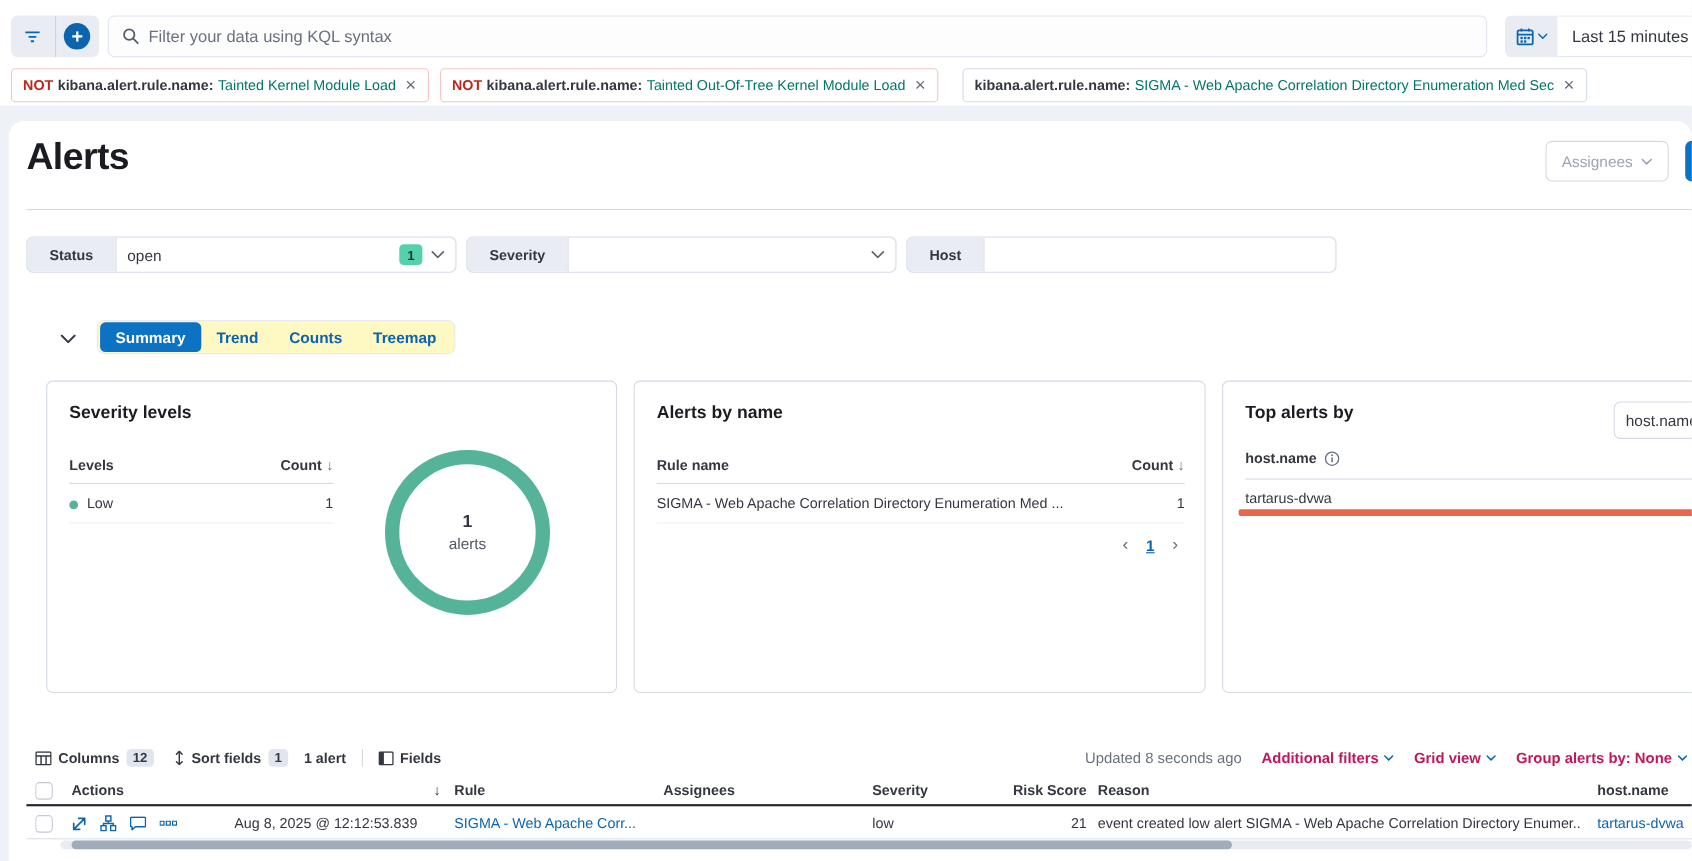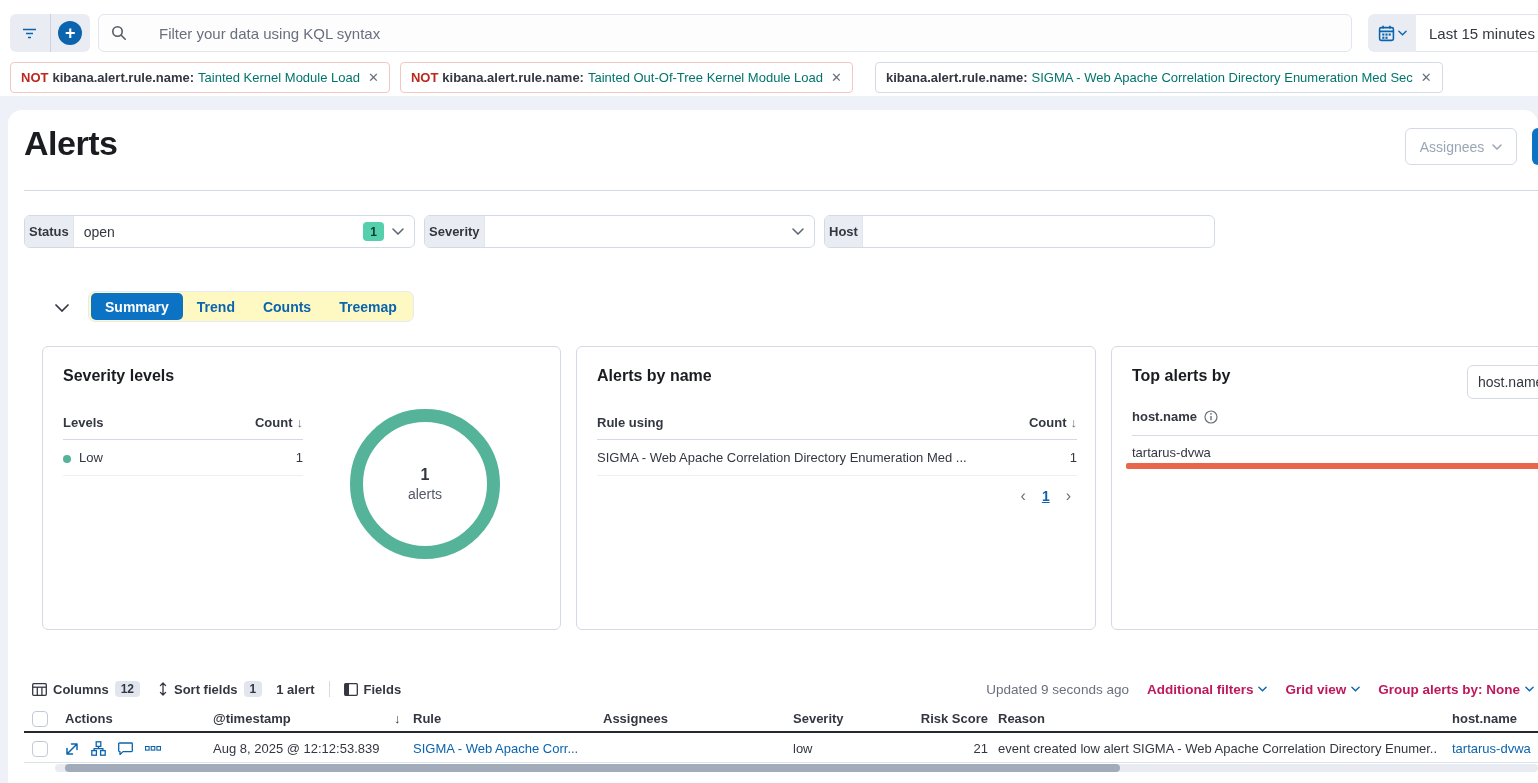--- a/index.html
+++ b/index.html
@@ -22,21 +22,21 @@
     width:24px; height:24px; border-radius:50%; background:#0b64ad; color:#fff;
     display:flex; align-items:center; justify-content:center; font-size:18px; font-weight:700; line-height:1;
   }
   .search-box {
     position:absolute; top:14px; left:98px; width:1254px; height:38px;
     background:#fdfdfe; border:1px solid #e0e5ee; border-radius:6px;
     display:flex; align-items:center; padding:0 12px; gap:8px;
   }
   .search-box input {
     border:none; outline:none; background:transparent; flex:1;
-    font-size:15px; color:#14532d; font-family:inherit;margin-left:24px;
+    font-size:15px; color:#14532d; font-family:inherit;
   }
   .search-box input::placeholder { color:#69707d; }
   .datepicker { position:absolute; top:14px; left:1368px; width:250px; height:38px; display:flex; border-radius:6px; overflow:hidden; }
   .datepicker .cal-seg {
     width:48px; background:#e9edf3; display:flex; align-items:center; justify-content:center; gap:3px; cursor:pointer;
   }
   .datepicker .range-seg {
     flex:1; background:#fff; border:1px solid #e0e5ee; border-left:none;
     display:flex; align-items:center; padding-left:13px; font-size:15px; color:#343741; cursor:pointer;
   }
@@ -68,21 +68,21 @@
   .title-divider { position:absolute; top:80px; left:16px; right:0; height:1px; background:#d3dae6; }
 
   
   .fc-row { position:absolute; top:105px; left:16px; width:1600px; height:33px; display:flex; gap:9px; }
   .fc {
     width:391px; height:33px; border:1px solid #d3dae6; border-radius:6px;
     display:flex; align-items:center; overflow:hidden; background:#fff; cursor:pointer; flex:none;
   }
   .fc-label {
     background:#e9edf3; align-self:stretch; display:flex; align-items:center;
-    padding:0 4px; font-size:13px; font-weight:700; color:#343741;
+    padding:0 20px; font-size:13px; font-weight:700; color:#343741;
     border-right:1px solid #e0e5ee;
   }
   .fc-value { flex:1; padding:0 10px; font-size:14px; color:#343741; }
   .fc-badge {
     min-width:21px; height:19px; background:#55cfac; color:#093a30; border-radius:4px;
     display:flex; align-items:center; justify-content:center; font-size:12px; font-weight:700; margin-right:8px;
   }
   .fc-chevron { margin-right:10px; display:flex; }
 
   
@@ -304,21 +304,21 @@
       <div class="donut">
         <div class="dv">1</div>
         <div class="dl">alerts</div>
       </div>
     </div>
 
     <div class="panel" id="panel-byname">
       <div class="panel-title">Alerts by name</div>
       <div class="mini-table" style="top:62px; left:20px; width:480px;">
         <div class="mini-head">
-          <span>Rule using</span>
+          <span>Rule name</span>
           <span>
             <span>Count</span><span class="sort-arrow">↓</span>
           </span>
         </div>
         <div class="mini-row">
           <span>SIGMA - Web Apache Correlation Directory Enumeration Med ...</span>
           <span>1</span>
         </div>
       </div>
       <div class="pagination">
@@ -370,21 +370,21 @@
       <span class="tb-sep"></span>
       <span class="tb-item">
         <svg width="14" height="13" viewBox="0 0 14 13">
           <rect x="0.7" y="0.7" width="12.6" height="11.6" rx="1" fill="none" stroke="#343741" stroke-width="1.3"></rect>
           <rect x="0.7" y="0.7" width="4.3" height="11.6" fill="#343741"></rect>
         </svg>
         <span>Fields</span>
       </span>
 
       <span class="tb-right">
-        <span class="tb-updated">Updated 9 seconds ago</span>
+        <span class="tb-updated">Updated 8 seconds ago</span>
         <span class="tb-link">
           <span>Additional filters</span>
           <svg width="9" height="6" viewBox="0 0 10 6">
               <path d="M1 1l4 4 4-4" fill="none" stroke="#0b64ad" stroke-width="1.5" stroke-linecap="round"></path>
             </svg>
         </span>
         <span class="tb-link">
           <span>Grid view</span>
           <svg width="9" height="6" viewBox="0 0 10 6">
               <path d="M1 1l4 4 4-4" fill="none" stroke="#0b64ad" stroke-width="1.5" stroke-linecap="round"></path>
@@ -397,21 +397,20 @@
             </svg>
         </span>
       </span>
     </div>
 
     <div class="grid-header">
       <span class="cell c-check">
           <span class="checkbox"></span>
         </span>
       <span class="cell c-actions">Actions</span>
-      <span class="cell c-ts">@timestamp</span>
       <span class="cell c-ts-arrow">↓</span>
       <span class="cell c-rule">Rule</span>
       <span class="cell c-assignees">Assignees</span>
       <span class="cell c-sev">Severity</span>
       <span class="cell c-risk">Risk Score</span>
       <span class="cell c-reason">Reason</span>
       <span class="cell c-host">host.name</span>
     </div>
 
     <div class="grid-row">

